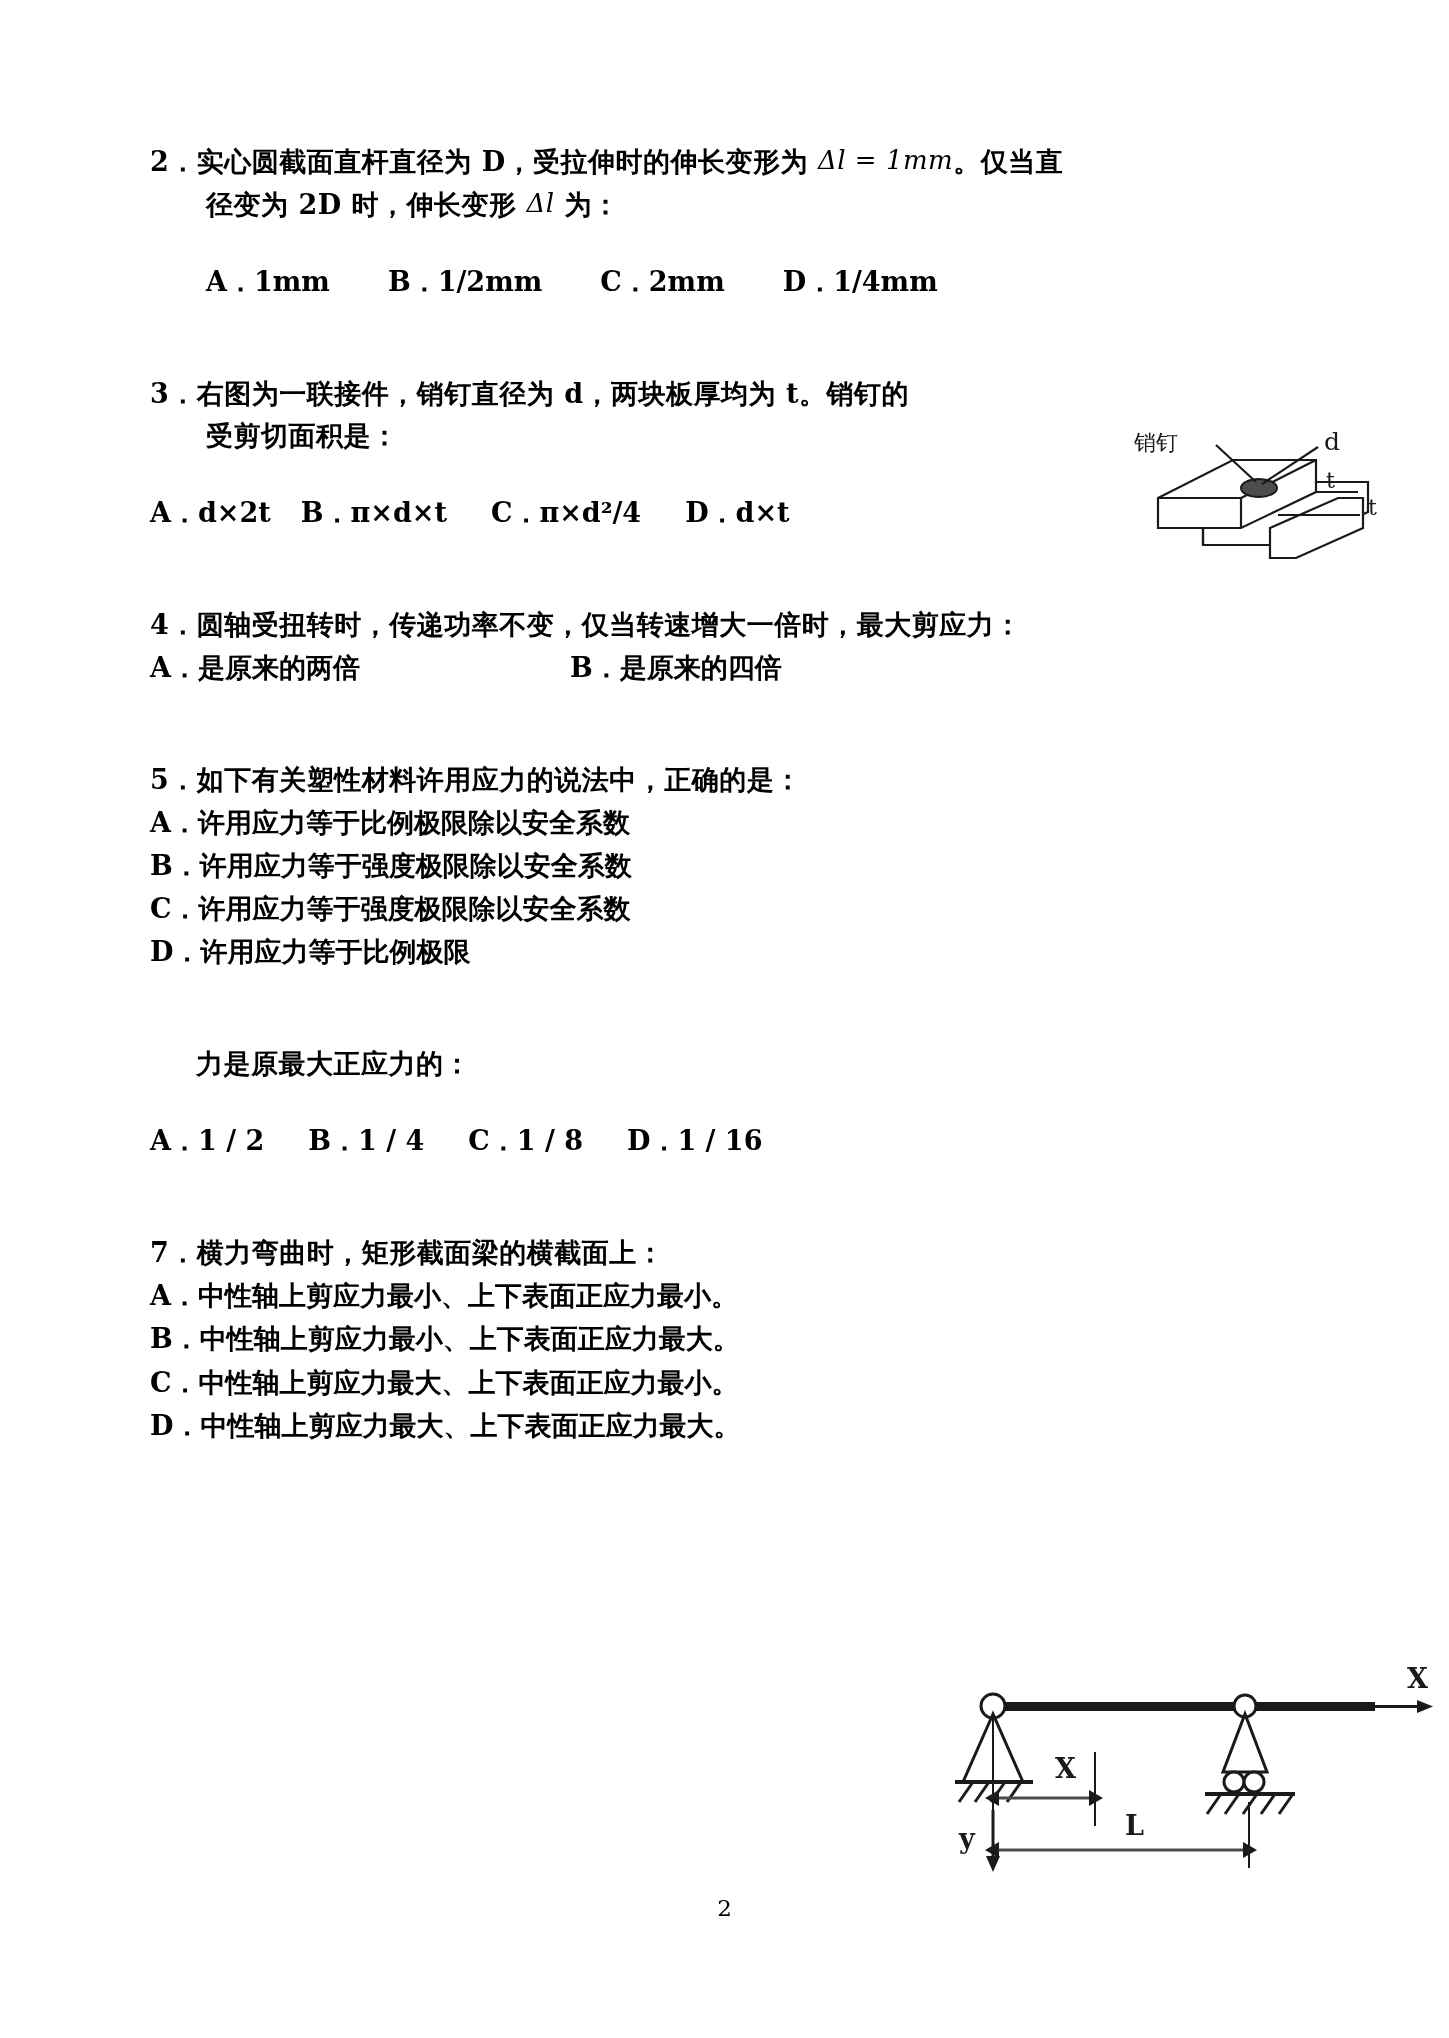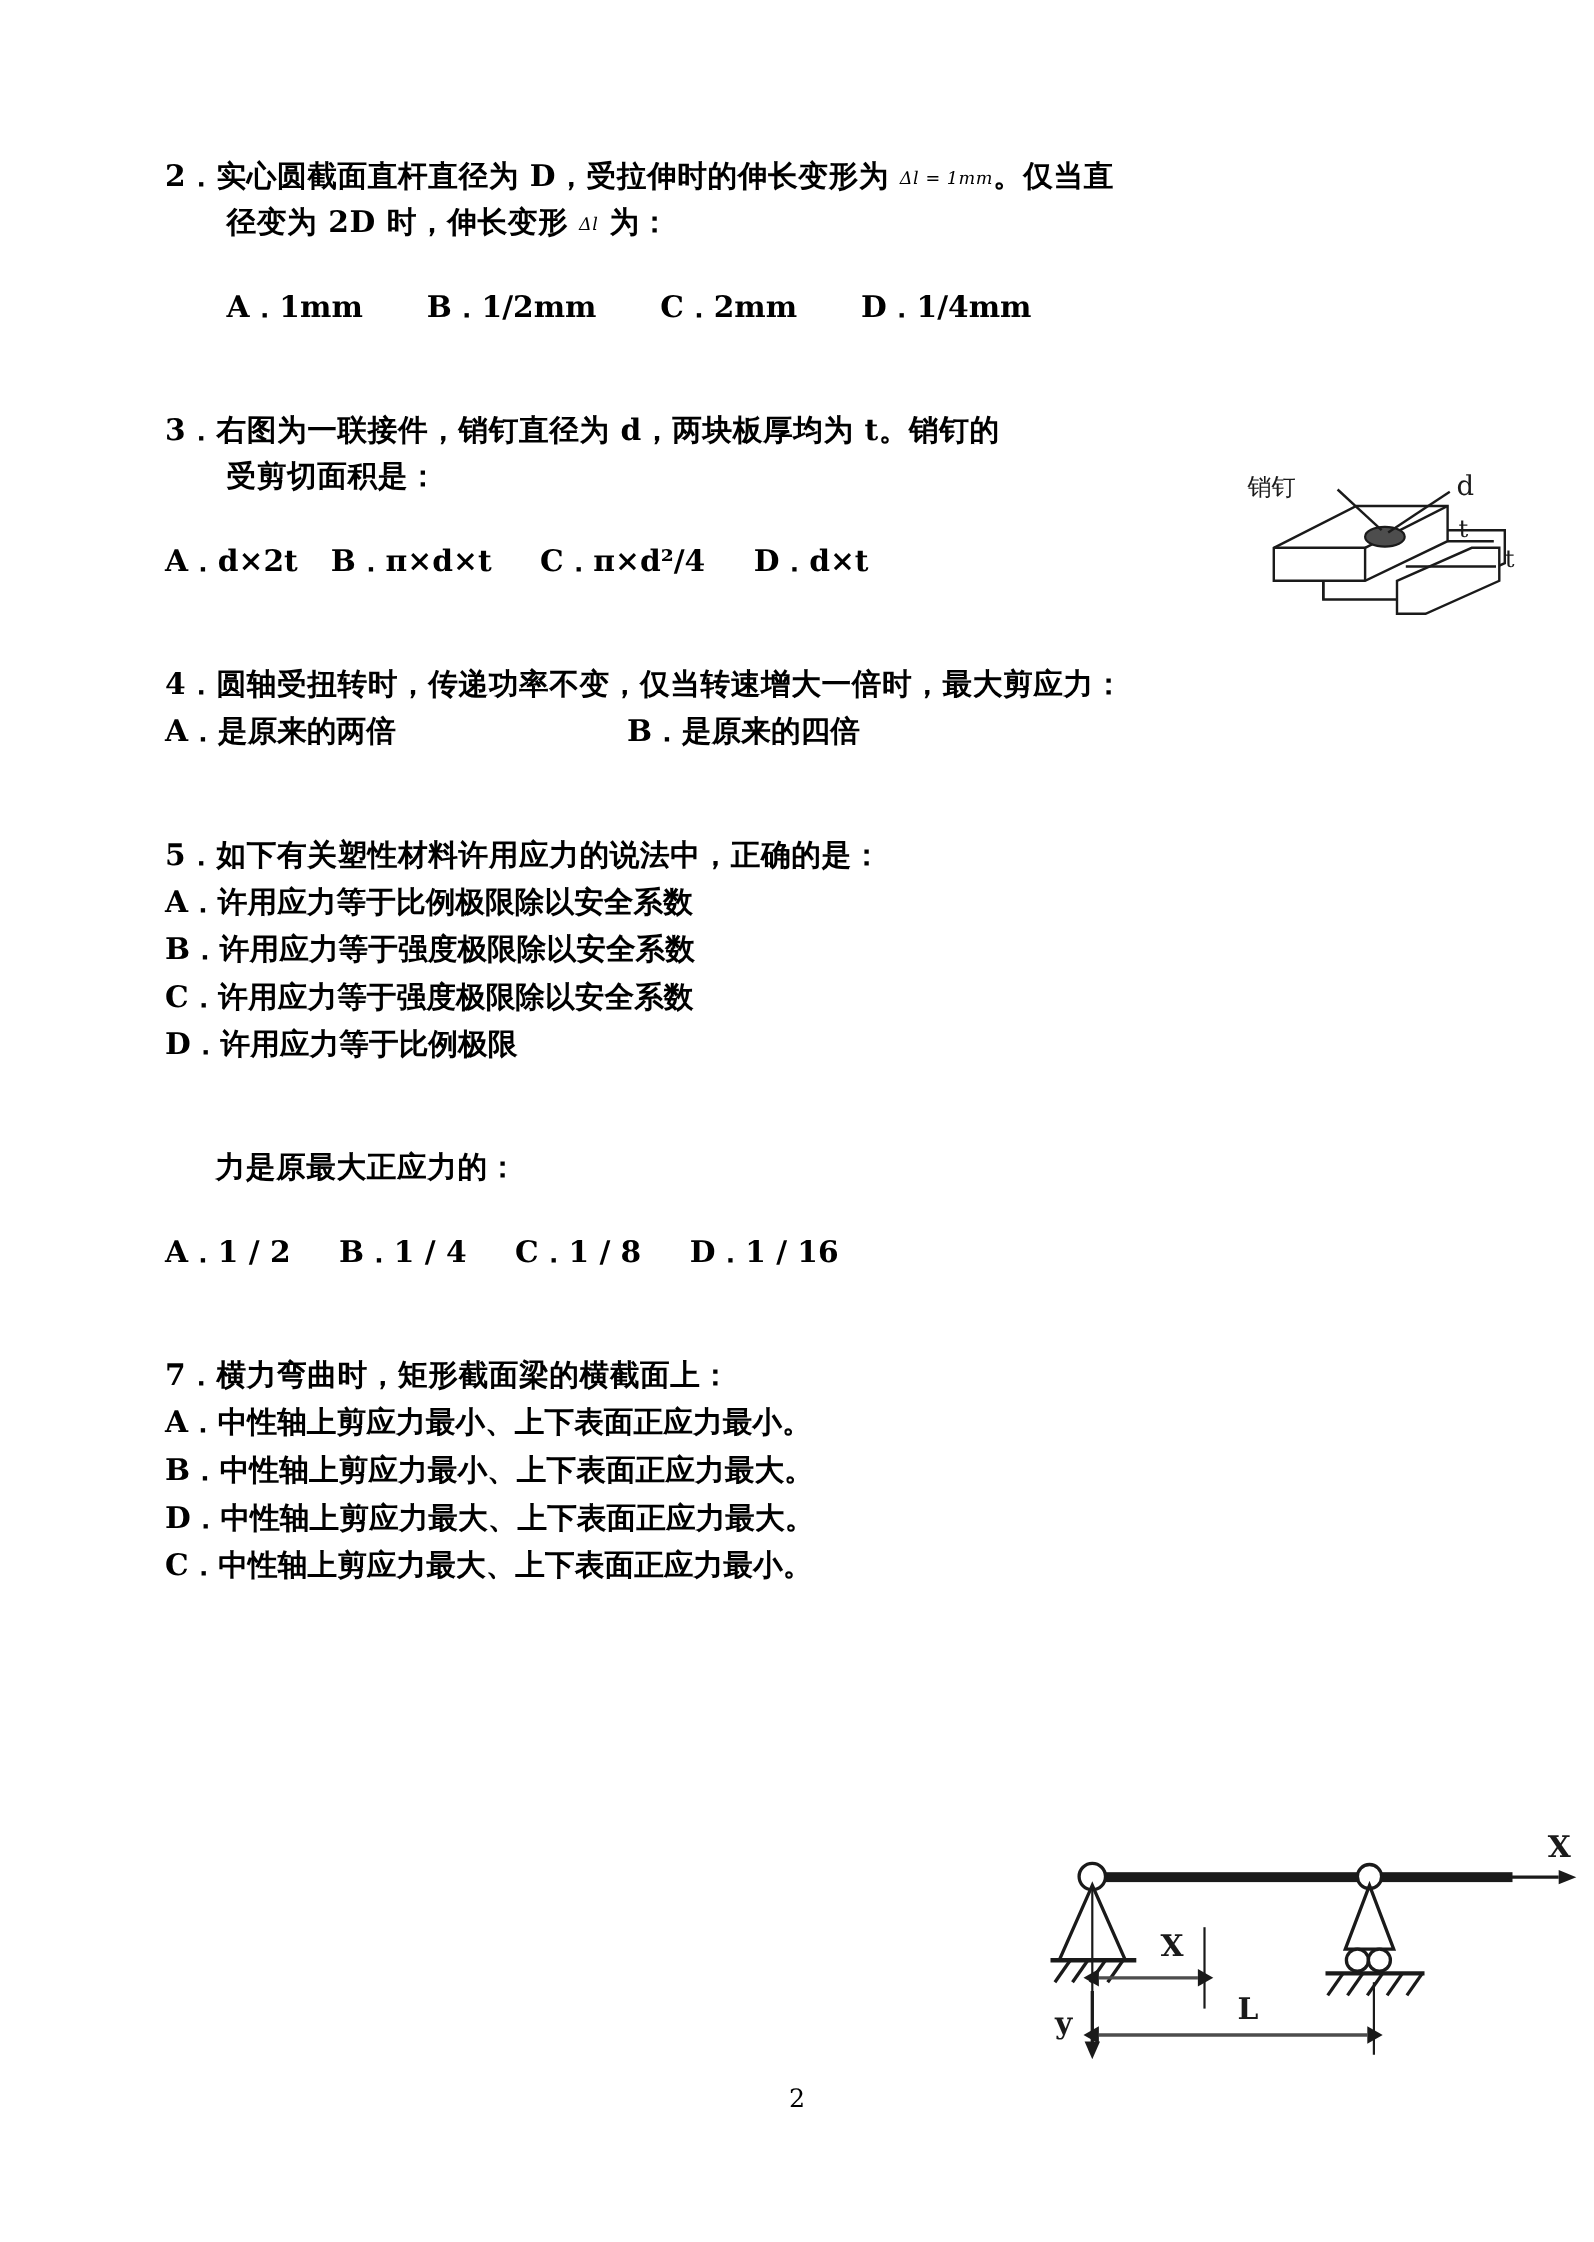--- a/index.html
+++ b/index.html
@@ -32,21 +32,21 @@
     font-size:27px;font-weight:700;line-height:1.6;white-space:nowrap;
   }
   .opt{ display:inline-block; }
   .gap-lg{ margin-right:58px; }
   .gap-md{ margin-right:44px; }
   .gap-sm{ margin-right:30px; }
   .sp{ height:34px; }
   .sp-xl{ height:70px; }
   .math-it{
     font-family:"DejaVu Serif","Liberation Serif",serif;
-    font-style:italic;font-weight:400;font-size:16px;
+    font-style:italic;font-weight:400;font-size:26px;
     vertical-align:2px;
   }
   .pagenum{
     position:absolute;left:0;right:0;top:1895px;text-align:center;
     font-size:23px;font-weight:400;
     font-family:"DejaVu Serif","Liberation Serif",serif;
   }
   
   .fig-pin{
     position:absolute; left:1128px; top:420px; width:320px; height:150px;
@@ -128,22 +128,22 @@
     </div>
 
     <div class="sp-xl"></div>
 
     <div class="q">
       <div class="qline">
         <span>7．</span><span>横力弯曲时，矩形截面梁的横截面上：</span>
       </div>
       <div class="opts-row"><span>A．</span><span>中性轴上剪应力最小、上下表面正应力最小。</span></div>
       <div class="opts-row"><span>B．</span><span>中性轴上剪应力最小、上下表面正应力最大。</span></div>
+      <div class="opts-row"><span>C．</span><span>中性轴上剪应力最大、上下表面正应力最小。</span></div>
       <div class="opts-row"><span>D．</span><span>中性轴上剪应力最大、上下表面正应力最大。</span></div>
-      <div class="opts-row"><span>C．</span><span>中性轴上剪应力最大、上下表面正应力最小。</span></div>
     </div>
 
     <div class="sp-xl"></div>
     <div class="sp-xl"></div>
     <div class="sp"></div>
 
 
   </div>
 
   <div class="fig-pin">

